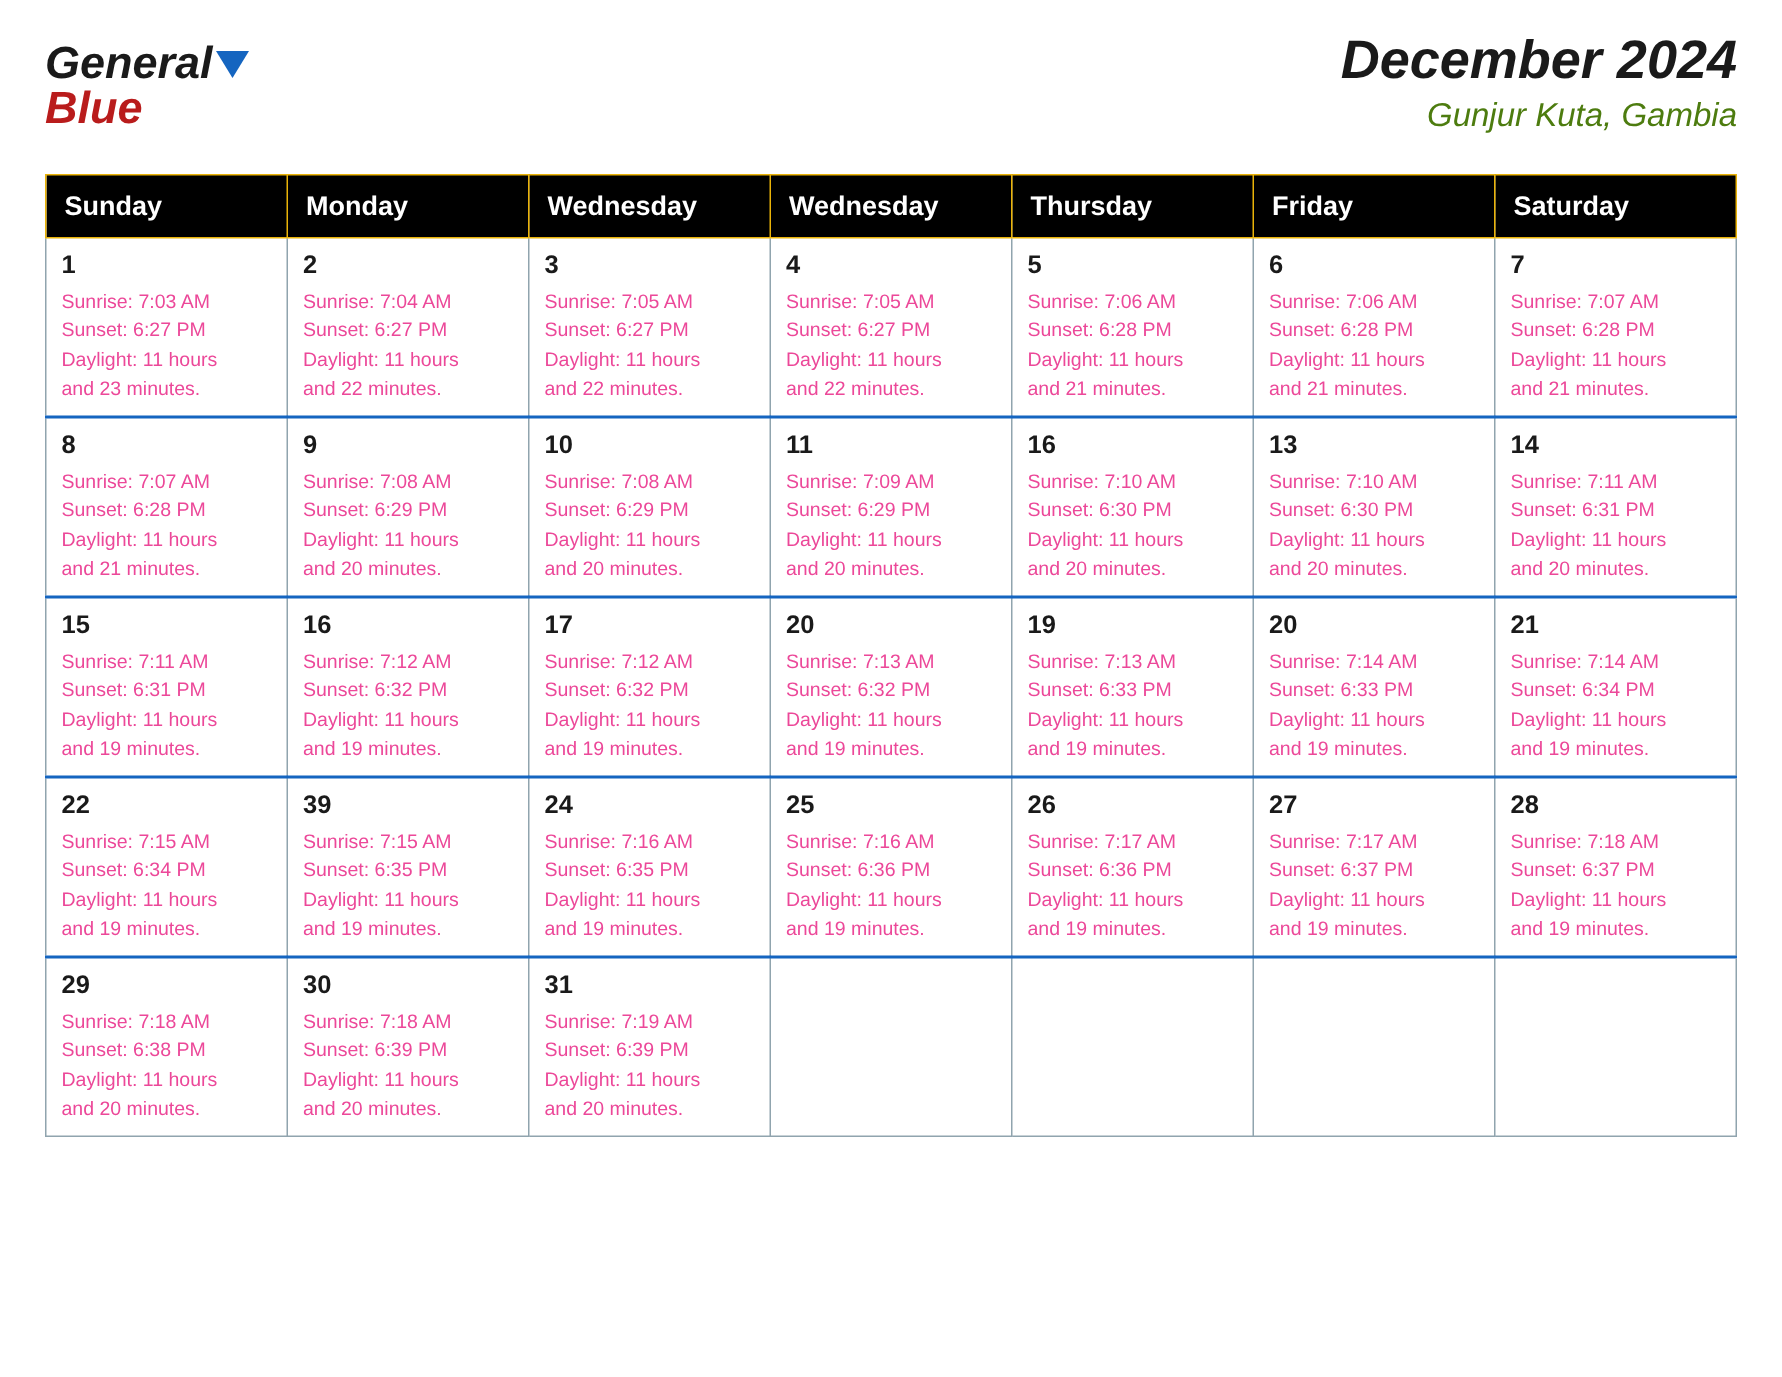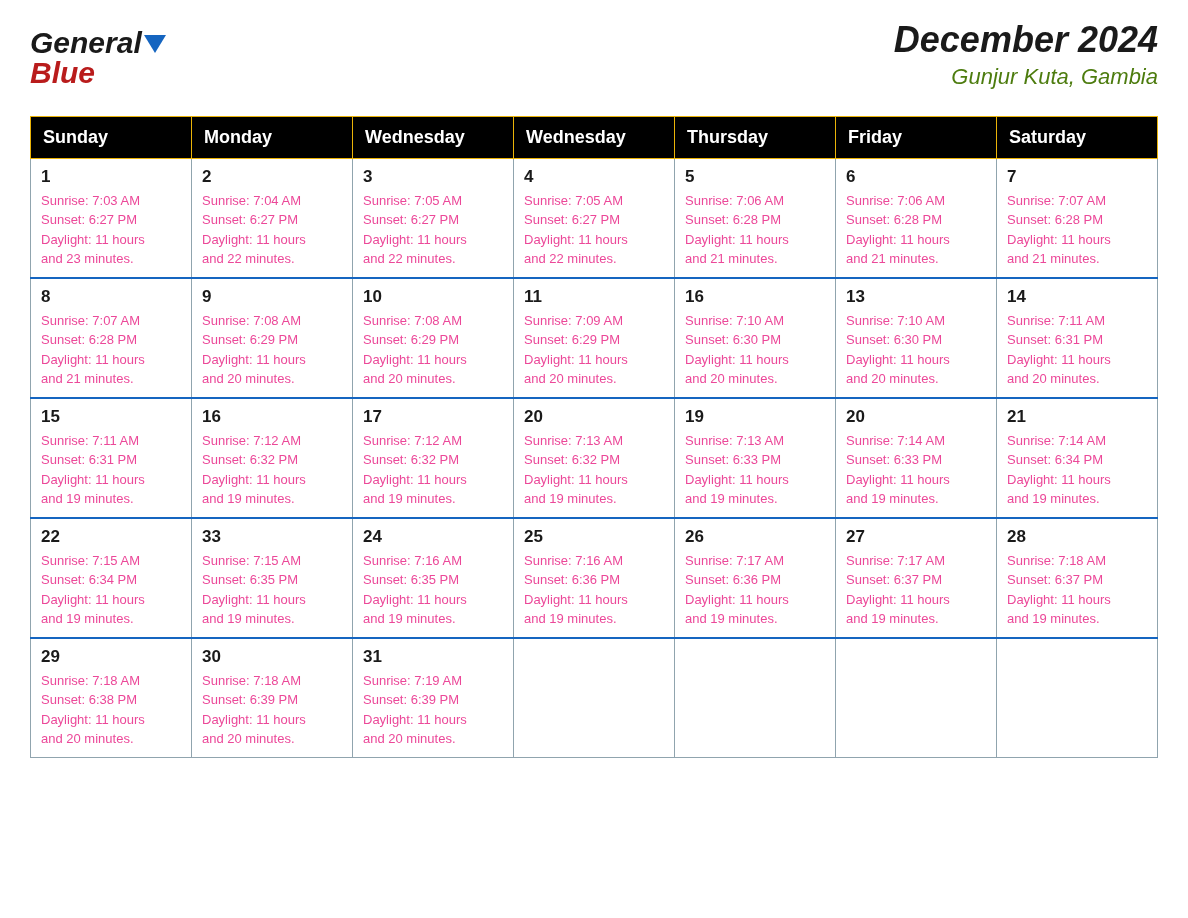--- a/index.html
+++ b/index.html
@@ -214,21 +214,21 @@
           <div class="day-number">21</div>
           <div class="day-info">Sunrise: 7:14 AM<br>Sunset: 6:34 PM<br>Daylight: 11 hours<br>and 19 minutes.</div>
         </td>
       </tr>
       <tr class="row-divider">
         <td>
           <div class="day-number">22</div>
           <div class="day-info">Sunrise: 7:15 AM<br>Sunset: 6:34 PM<br>Daylight: 11 hours<br>and 19 minutes.</div>
         </td>
         <td>
-          <div class="day-number">33</div>
+          <div class="day-number">39</div>
           <div class="day-info">Sunrise: 7:15 AM<br>Sunset: 6:35 PM<br>Daylight: 11 hours<br>and 19 minutes.</div>
         </td>
         <td>
           <div class="day-number">24</div>
           <div class="day-info">Sunrise: 7:16 AM<br>Sunset: 6:35 PM<br>Daylight: 11 hours<br>and 19 minutes.</div>
         </td>
         <td>
           <div class="day-number">25</div>
           <div class="day-info">Sunrise: 7:16 AM<br>Sunset: 6:36 PM<br>Daylight: 11 hours<br>and 19 minutes.</div>
         </td>

